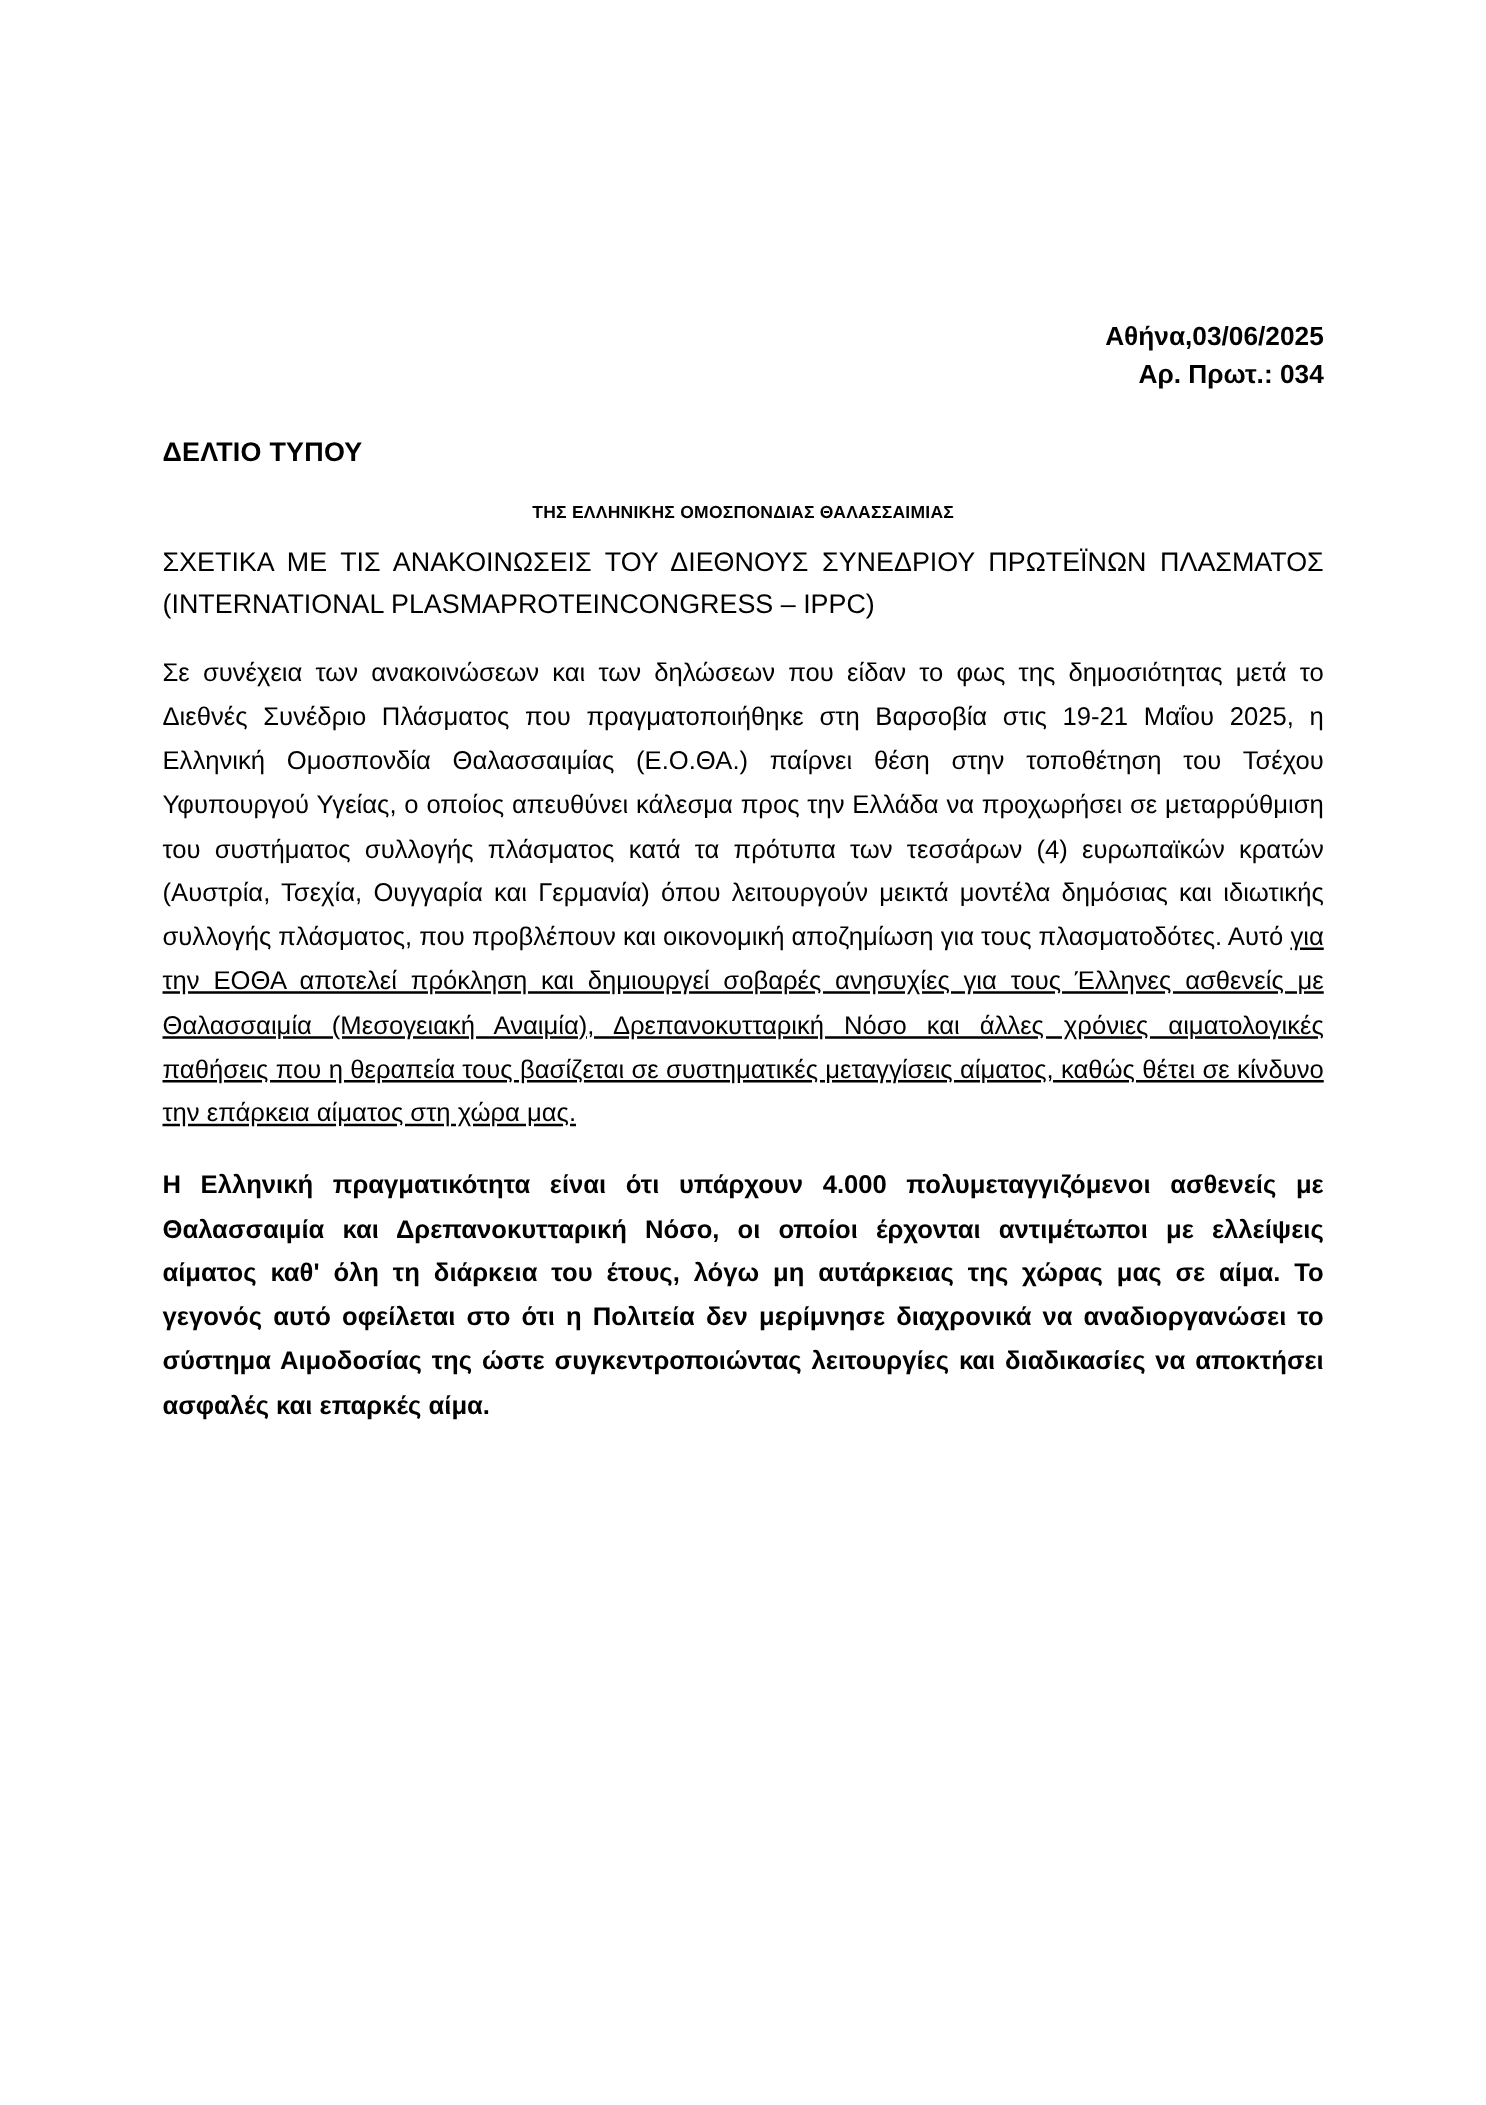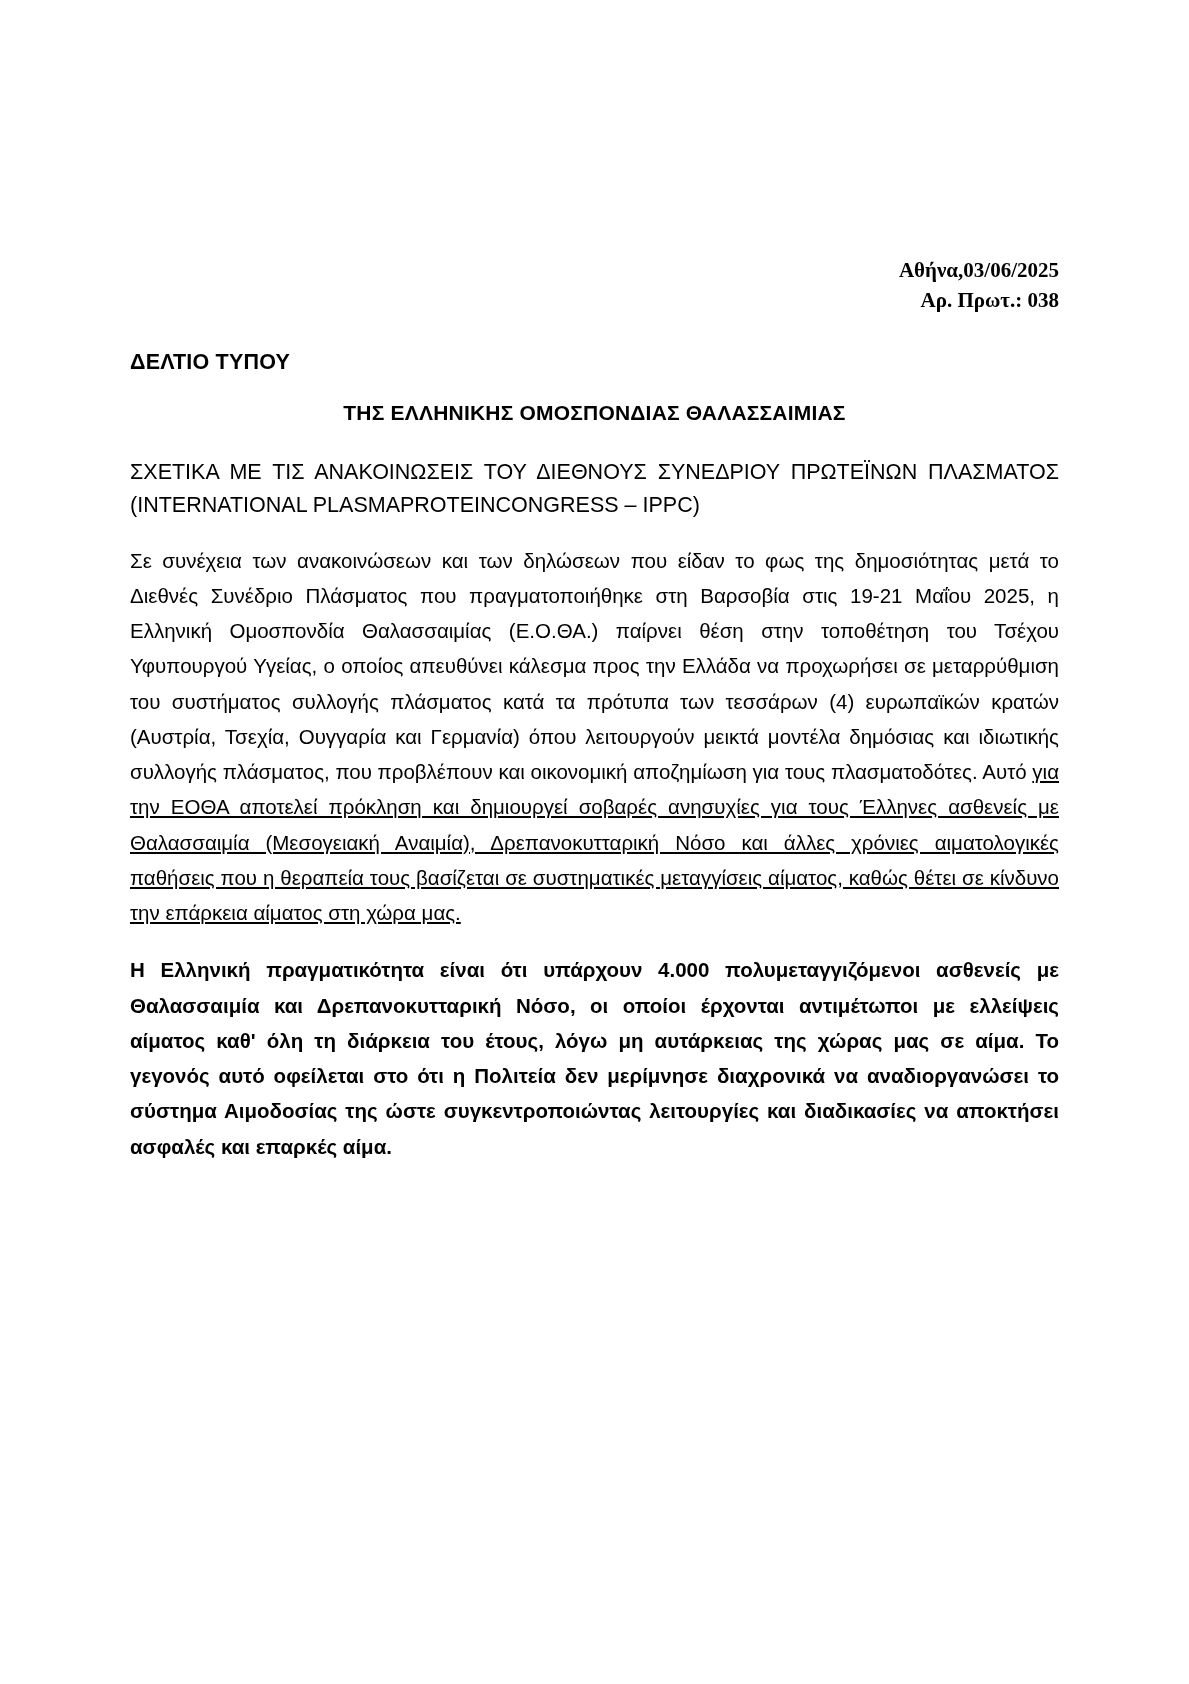--- a/index.html
+++ b/index.html
@@ -23,34 +23,33 @@
   }
   .header-block {
     text-align: right;
     font-weight: bold;
     font-size: 21px;
     line-height: 1.45;
     margin-bottom: 34px;
   }
   .header-block div {
     white-space: pre;
-    font-family: Liberation Serif, serif;
   }
   .title-1 {
     font-weight: bold;
     font-size: 21.5px;
     letter-spacing: 0.2px;
     margin: 0 0 26px 0;
   }
   .title-2 {
     text-align: center;
     font-weight: bold;
-    font-size: 21px;
+    font-size: 14px;
     letter-spacing: 0.2px;
-    margin: 0 0 31px 0;
+    margin: 0 0 17px 0;
   }
   .title-3 {
     text-align: justify;
     text-justify: inter-word;
     font-weight: normal;
     font-size: 21.5px;
     line-height: 1.55;
     margin: 0 0 20px 0;
   }
   p.body-par {
@@ -68,21 +67,21 @@
   }
   .spacer-sm { height: 14px; }
 </style>
 </head>
 <body>
 
 <div class="page">
 
   <div class="header-block">
     <div>Αθήνα,03/06/2025</div>
-    <div>Αρ. Πρωτ.: 038</div>
+    <div>Αρ. Πρωτ.: 034</div>
   </div>
 
   <h1 class="title-1">ΔΕΛΤΙΟ ΤΥΠΟΥ</h1>
   <h2 class="title-2">ΤΗΣ ΕΛΛΗΝΙΚΗΣ ΟΜΟΣΠΟΝΔΙΑΣ ΘΑΛΑΣΣΑΙΜΙΑΣ</h2>
   <h3 class="title-3">ΣΧΕΤΙΚΑ ΜΕ ΤΙΣ ΑΝΑΚΟΙΝΩΣΕΙΣ ΤΟΥ ΔΙΕΘΝΟΥΣ ΣΥΝΕΔΡΙΟΥ ΠΡΩΤΕΪΝΩΝ ΠΛΑΣΜΑΤΟΣ (INTERNATIONAL PLASMAPROTEINCONGRESS – IPPC)</h3>
 
   <p class="body-par"><span>Σε συνέχεια των ανακοινώσεων και των δηλώσεων που είδαν το φως της δημοσιότητας μετά το Διεθνές Συνέδριο Πλάσματος που πραγματοποιήθηκε στη Βαρσοβία στις 19-21 Μαΐου 2025, η Ελληνική Ομοσπονδία Θαλασσαιμίας (Ε.Ο.ΘΑ.) παίρνει θέση στην τοποθέτηση του Τσέχου Υφυπουργού Υγείας, ο οποίος απευθύνει κάλεσμα προς την Ελλάδα να προχωρήσει σε μεταρρύθμιση του συστήματος συλλογής πλάσματος κατά τα πρότυπα των τεσσάρων (4) ευρωπαϊκών κρατών (Αυστρία, Τσεχία, Ουγγαρία και Γερμανία) όπου λειτουργούν μεικτά μοντέλα δημόσιας και ιδιωτικής συλλογής πλάσματος, που προβλέπουν και οικονομική αποζημίωση για τους πλασματοδότες. Αυτό </span><span class="u">για την ΕΟΘΑ αποτελεί πρόκληση και δημιουργεί σοβαρές ανησυχίες για τους Έλληνες ασθενείς με Θαλασσαιμία (Μεσογειακή Αναιμία), Δρεπανοκυτταρική Νόσο και άλλες χρόνιες αιματολογικές παθήσεις που η θεραπεία τους βασίζεται σε συστηματικές μεταγγίσεις αίματος, καθώς θέτει σε κίνδυνο την επάρκεια αίματος στη χώρα μας.</span></p>
 
   <p class="body-par bold">Η Ελληνική πραγματικότητα είναι ότι υπάρχουν 4.000 πολυμεταγγιζόμενοι ασθενείς με Θαλασσαιμία και Δρεπανοκυτταρική Νόσο, οι οποίοι έρχονται αντιμέτωποι με ελλείψεις αίματος καθ' όλη τη διάρκεια του έτους,  λόγω μη αυτάρκειας της χώρας μας σε αίμα. Το γεγονός αυτό οφείλεται στο ότι η Πολιτεία δεν μερίμνησε διαχρονικά να αναδιοργανώσει το σύστημα Αιμοδοσίας της ώστε συγκεντροποιώντας λειτουργίες και διαδικασίες να αποκτήσει ασφαλές και επαρκές αίμα.</p>
 

